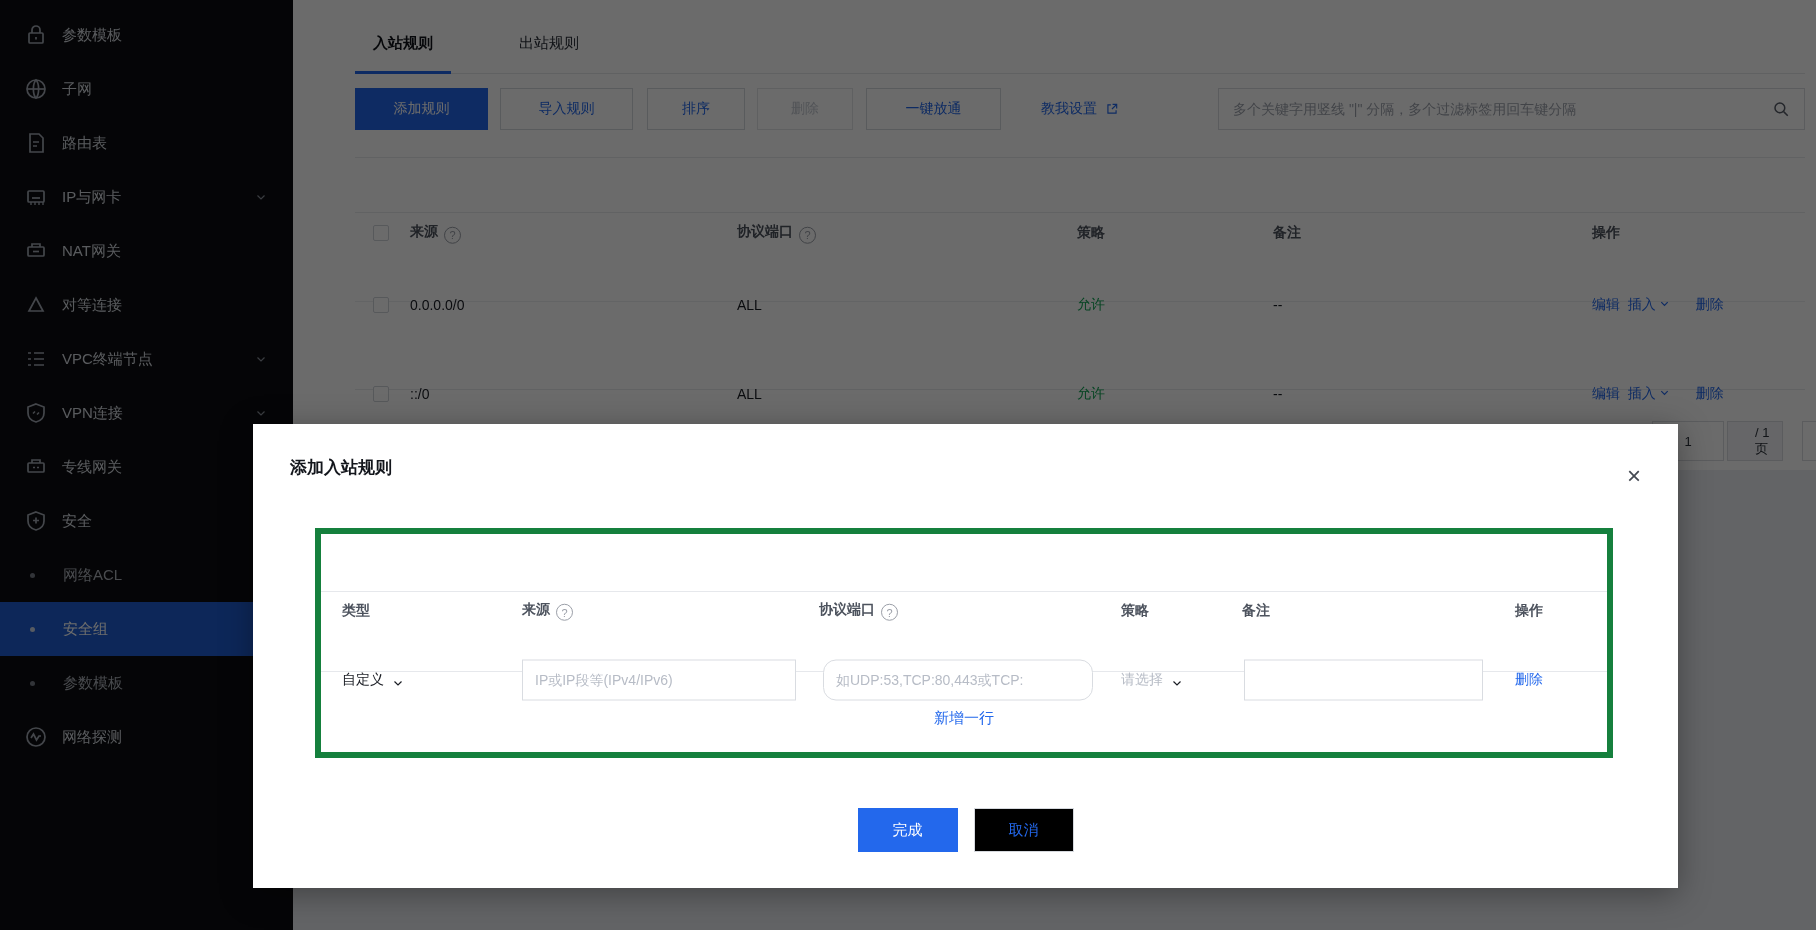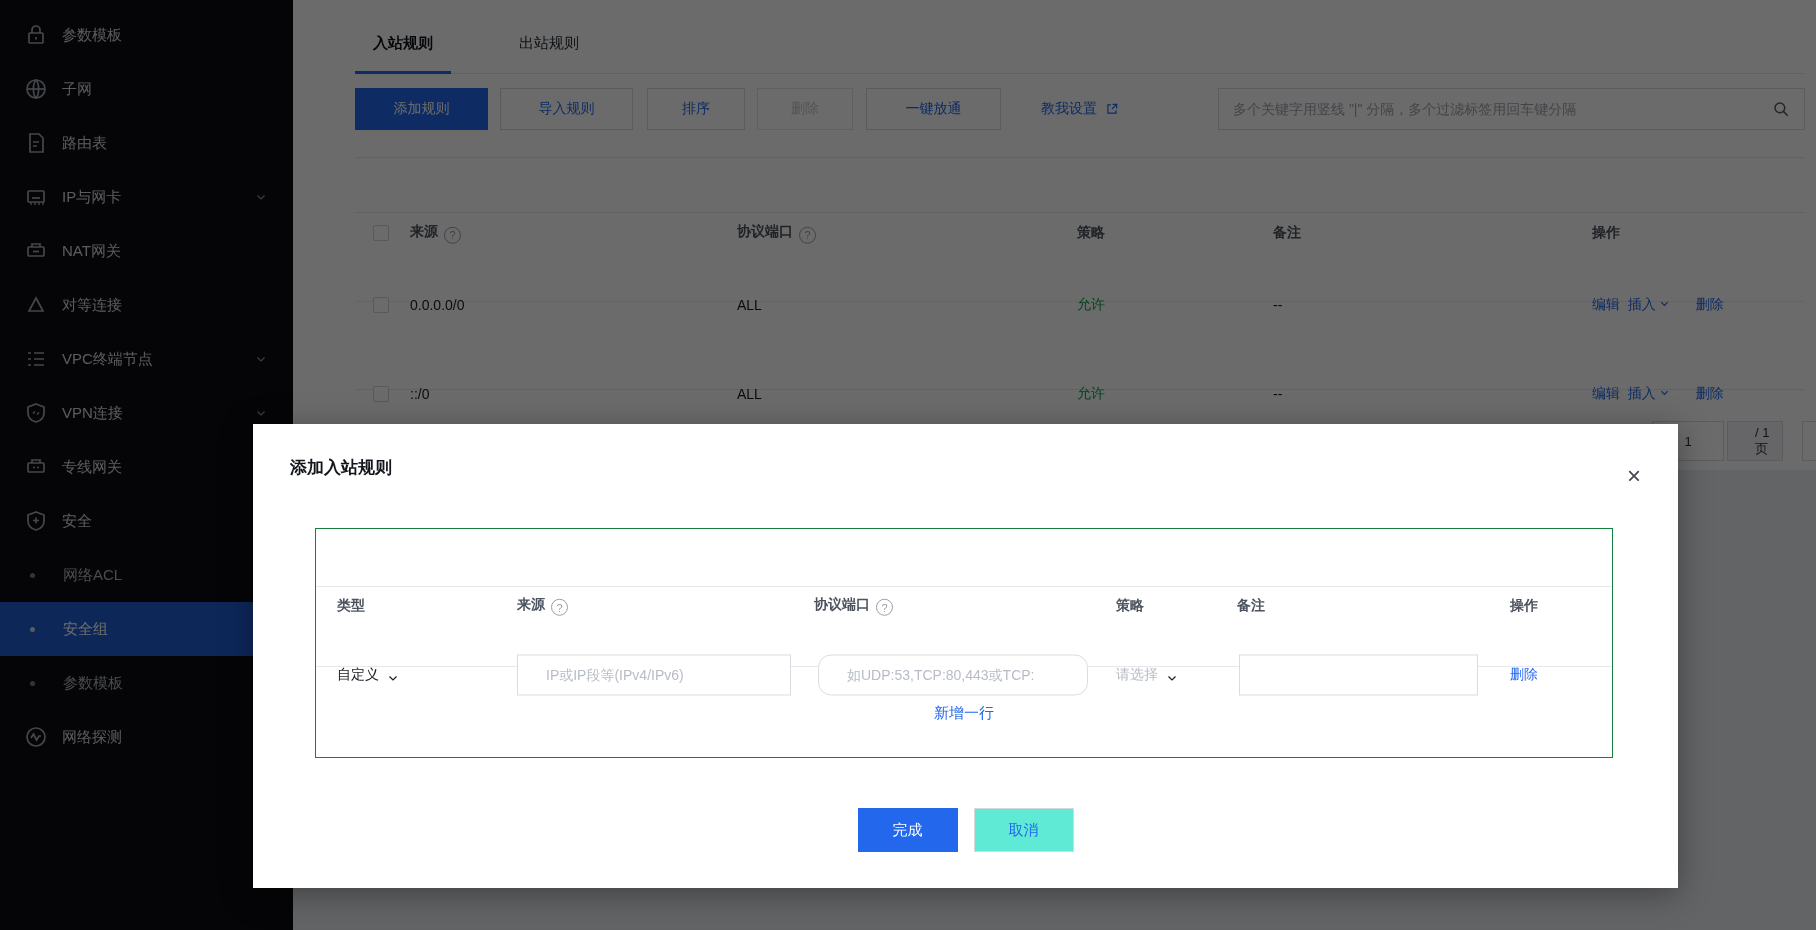--- a/index.html
+++ b/index.html
@@ -92,48 +92,48 @@
     position:absolute; left:253px; top:424px; width:1425px; height:464px; background:#ffffff;
     box-shadow:0 6px 30px rgba(0,0,0,0.35);
   }
   .modal-title { position:absolute; left:37px; top:32px; font-size:17px; font-weight:bold; color:#13161c; }
   .modal-close {
     position:absolute; right:30px; top:38px; width:28px; height:28px; display:flex; align-items:center;
     justify-content:center; font-size:24px; color:#444952; cursor:pointer; line-height:1;
   }
   .mtable {
     position:absolute; left:62px; top:104px; width:1298px; height:230px;
-    border:1px solid #15803d;
+    border:6px solid #15803d;
   }
   .mrow { position:absolute; left:0; right:0; }
   .mhead { top:0; height:58px; border-bottom:1px solid #e6e8ec; color:#4d535e; font-weight:bold; }
   .mform { top:58px; height:80px; border-bottom:1px solid #e6e8ec; }
   .madd  { top:138px; height:92px; display:flex; align-items:center; justify-content:center; }
   .m-type { left:21px; } .m-src { left:201px; } .m-proto { left:498px; }
   .m-policy { left:800px; } .m-notes { left:921px; } .m-act { left:1194px; }
   .mhead .cell { white-space:nowrap; }
   .select-plain { display:inline-flex; align-items:flex-end; gap:8px; cursor:pointer; color:#1a1d24; }
   .select-plain.placeholder { color:#b7bcc6; }
   .select-plain .chev { width:12px; height:12px; color:#1a1d24; }
   .select-plain .chev svg { width:12px; height:12px; display:block; }
   .tinput {
-    height:41px; border:1px solid #d9dce1; background:#fff; font-size:14px; padding:0 28px;
+    height:41px; border:1px solid #d9dce1; background:#fff; font-size:14px; padding:0 12px;
     color:#1a1d24; outline:none; font-family:inherit;
   }
   .tinput::placeholder { color:#b7bcc6; }
   .w-src { width:274px; } .w-proto { width:270px;border-radius:13px; } .w-notes { width:239px; }
   .modal-actions {
     position:absolute; left:0; right:0; top:384px; display:flex; justify-content:center; gap:16px;
   }
   .mbtn {
     min-width:100px; height:44px; font-size:15px; display:inline-flex; align-items:center;
     justify-content:center; cursor:pointer; border:1px solid transparent; padding:0 18px;
   }
   .mbtn.primary { background:var(--accent); color:#fff; }
-  .mbtn.secondary { background:#5eead4; border-color:#d5d8dd; color:var(--accent); }
+  .mbtn.secondary { background:#000000; border-color:#d5d8dd; color:var(--accent); }
   :root { --accent:#2368ec; --green:#0fa352; }
 </style>
 </head>
 <body>
 
 <div class="page">
 
   <aside class="sidebar">
 
     <div class="nav-item">

